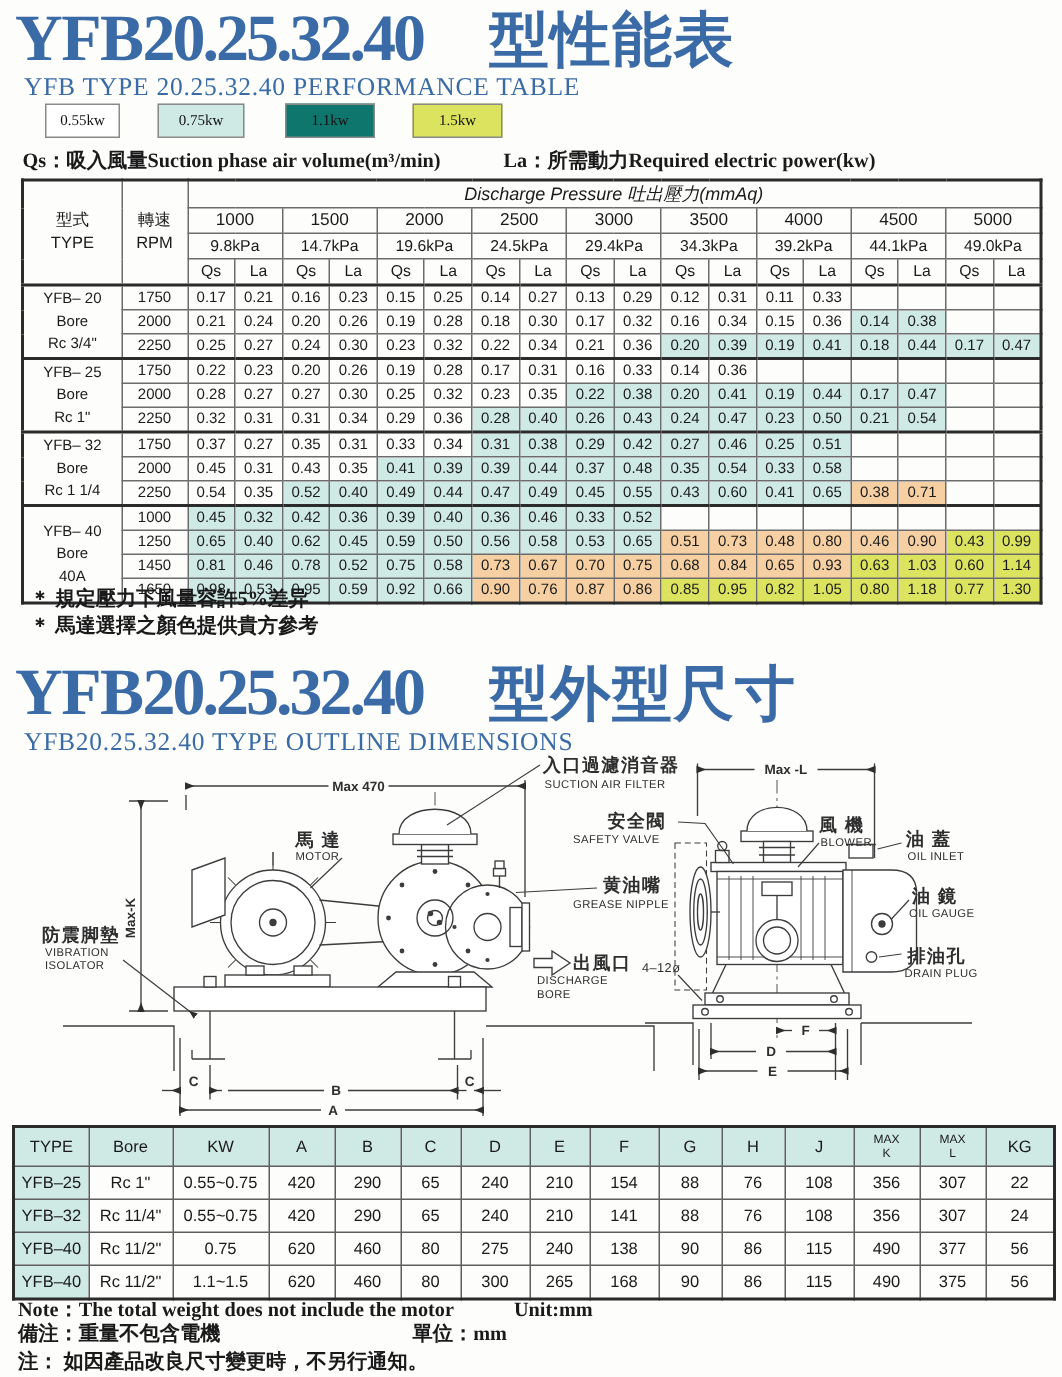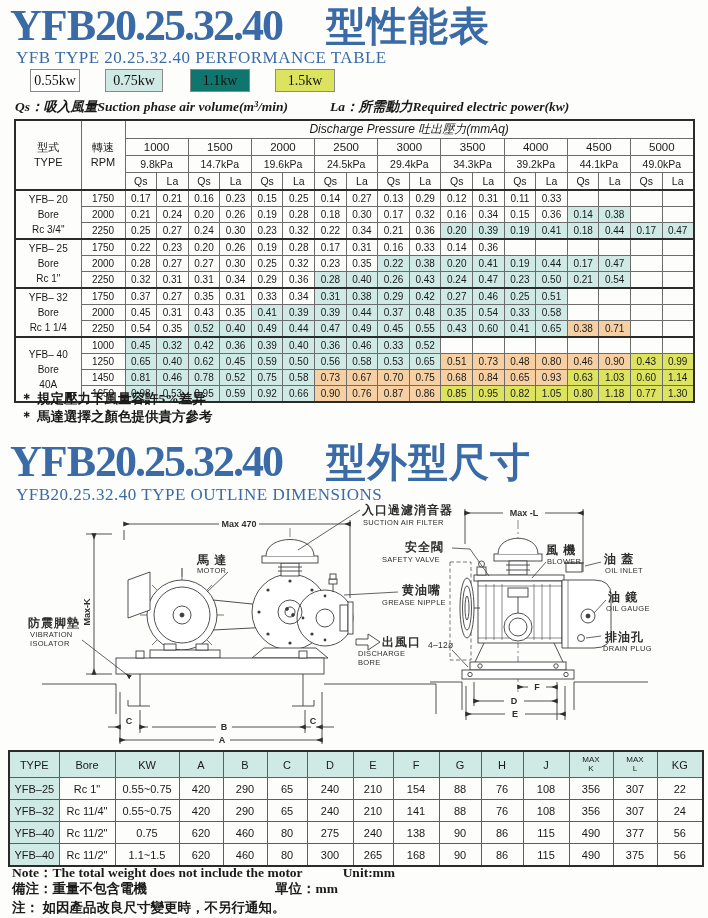--- a/index.html
+++ b/index.html
@@ -11,21 +11,21 @@
 
   
   .big-title{font-family:"Liberation Serif",serif;color:#3a6ba6;line-height:1;white-space:nowrap;}
   .big-title .t-latin{font-size:44px;font-weight:bold;letter-spacing:-1px;margin-top:12px;}
   .big-title .t-num{font-size:44px;font-weight:bold;letter-spacing:-2px;}
   .big-title .t-cjk{font-size:40px;font-weight:bold;letter-spacing:1px;padding-left:44px;}
   .sub-title{font-family:"Liberation Serif",serif;color:#3a6ba6;font-size:17px;letter-spacing:0.5px;white-space:nowrap;}
 
   
   .legend-item{position:absolute;height:21px;border:1px solid #8a8a8a;display:flex;align-items:center;justify-content:center;
-    font-family:"Liberation Serif",serif;font-size:14px;color:#111;}
+    font-family:"Liberation Serif",serif;font-size:10px;color:#111;}
 
   
   .qsla{font-family:"Liberation Serif",serif;font-weight:bold;font-size:13.5px;white-space:nowrap;}
   .qsla span{margin-right:42px;}
 
   
   table{border-collapse:collapse;table-layout:fixed;}
   #perf-table{width:680px;border:2px solid #2b2b2b;}
   #perf-table th,#perf-table td{border:1px solid #6c6c6c;padding:0;text-align:center;vertical-align:middle;overflow:hidden;white-space:nowrap;}
   #perf-table thead th{font-weight:normal;}
@@ -70,21 +70,21 @@
 </div>
 <div class="abs sub-title" style="left:16px;top:48px;">YFB TYPE 20.25.32.40 PERFORMANCE TABLE</div>
 
 <div class="abs" id="legend" style="left:0;top:69px;width:708px;height:23px;">
     <div class="legend-item" style="left: 30px; width: 48px; background: rgb(255, 255, 255);">0.55kw</div>
     <div class="legend-item" style="left: 105px; width: 56px; background: rgb(207, 233, 228);">0.75kw</div>
     <div class="legend-item" style="left: 190px; width: 58px; background: #0f766e;">1.1kw</div>
     <div class="legend-item" style="left: 275px; width: 58px; background: rgb(220, 228, 95);">1.5kw</div>
   </div>
 
-<div class="abs qsla" style="left:15px;top:98px;font-style:italic;">
+<div class="abs qsla" style="left:15px;top:98px;">
   <span>Qs：吸入風量Suction phase air volume(m³/min)</span><span>La：所需動力Required electric power(kw)</span>
 </div>
 
 <div class="abs" style="left:14px;top:119px;" id="perf-table-wrap">
     <table id="perf-table">
       <colgroup>
         <col style="width:66px">
         <col style="width:44px">
         <col style="width:31.6px">
         <col style="width:31.6px">

